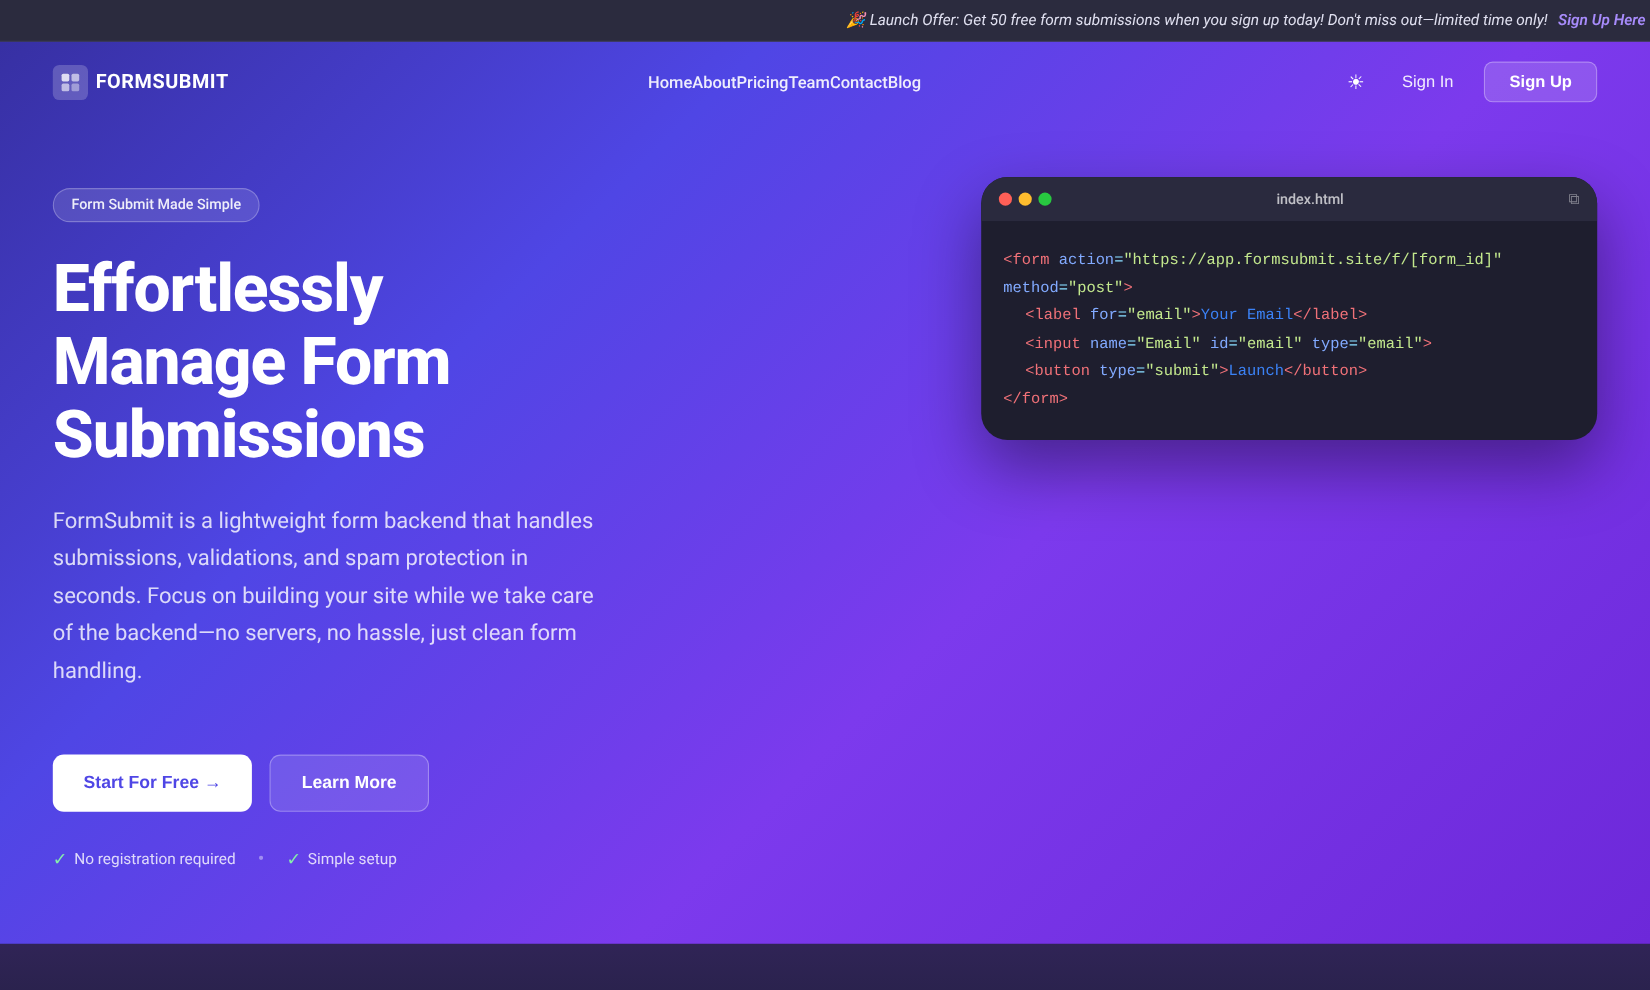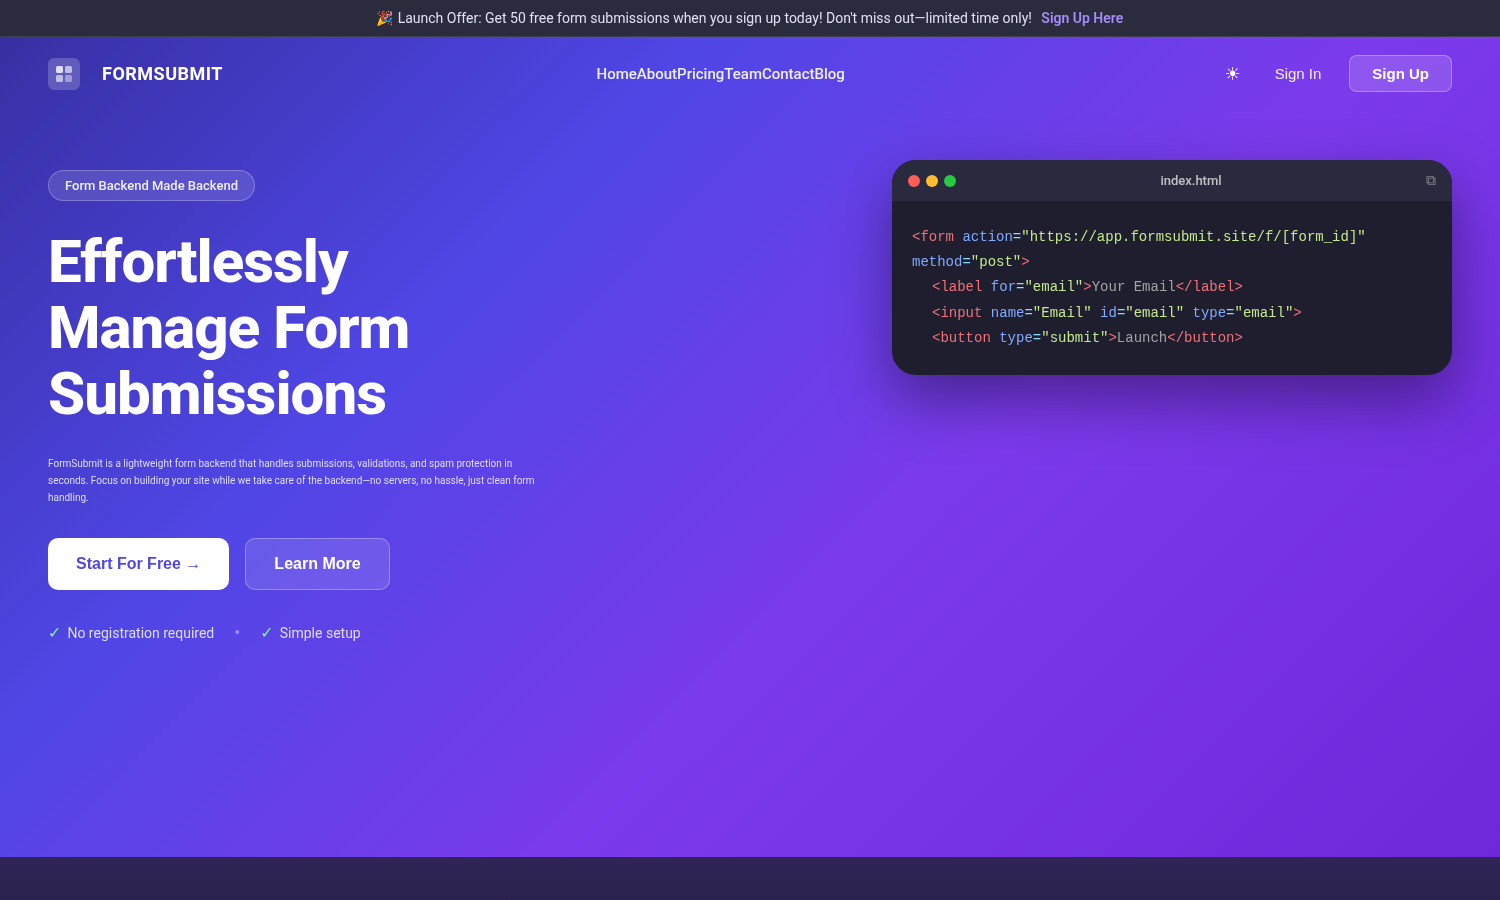--- a/index.html
+++ b/index.html
@@ -8,25 +8,26 @@
       font-family: -apple-system, BlinkMacSystemFont, 'Segoe UI', Roboto, sans-serif;
       background: #1a1a2e;
       color: #fff;
       min-height: 900px;
       overflow-x: hidden;
     }
 
     
     .announcement-bar {
       background: rgba(255,255,255,0.08);
-      text-align: center;
-      padding: 10px 36px;
+      text-align: right;
+      padding: 10px 4px;
       font-size: 14px;
       color: #e0e0f0;
       border-bottom: 1px solid rgba(255,255,255,0.1);
+      font-style: italic;
     }
     .announcement-bar a {
       color: #a78bfa;
       font-weight: 600;
       text-decoration: none;
       margin-left: 6px;
     }
 
     
     .hero-wrapper {
@@ -41,21 +42,21 @@
       align-items: center;
       justify-content: space-between;
       padding: 18px 48px;
       position: relative;
       z-index: 10;
     }
 
     .logo {
       display: flex;
       align-items: center;
-      gap: 22px;
+      gap: 7px;
       text-decoration: none;
     }
     .logo-icon {
       width: 32px;
       height: 32px;
       background: rgba(255,255,255,0.2);
       border-radius: 6px;
       display: flex;
       align-items: center;
       justify-content: center;
@@ -148,24 +149,24 @@
     .hero-title {
       font-size: 60px;
       font-weight: 800;
       line-height: 1.1;
       color: #fff;
       margin-bottom: 28px;
       letter-spacing: -1px;
     }
 
     .hero-desc {
-      font-size: 10px;
+      font-size: 20px;
       color: rgba(255,255,255,0.8);
       line-height: 1.7;
-      margin-bottom: 32px;
+      margin-bottom: 60px;
       max-width: 500px;
     }
 
     .hero-buttons {
       display: flex;
       gap: 16px;
       margin-bottom: 32px;
     }
 
     .btn-primary {
@@ -267,21 +268,21 @@
       line-height: 1.8;
     }
 
     .code-line {
       display: block;
     }
     .c-tag { color: #f07178; }
     .c-attr { color: #82aaff; }
     .c-eq { color: #89ddff; }
     .c-str { color: #c3e88d; }
-    .c-text { color: #a3a3a3; }
+    .c-text { color: #3b82f6; }
 
     .indent-1 { padding-left: 20px; }
 
     .code-footer {
       background: #2a2a3e;
       padding: 14px 20px;
       display: flex;
       align-items: center;
       justify-content: space-between;
       font-size: 13px;
@@ -348,21 +349,21 @@
         <span>☀</span>
       </button>
       <button class="btn-signin">Sign In</button>
       <button class="btn-signup">Sign Up</button>
     </div>
   </nav>
 
   <div class="hero-content">
 
     <div class="hero-left">
-      <span class="badge">Form Backend Made Backend</span>
+      <span class="badge">Form Submit Made Simple</span>
 
       <h1 class="hero-title">
         Effortlessly<br>Manage Form<br>Submissions
       </h1>
 
       <p class="hero-desc">FormSubmit is a lightweight form backend that handles submissions, validations, and spam protection in seconds. Focus on building your site while we take care of the backend—no servers, no hassle, just clean form handling.</p>
 
       <div class="hero-buttons">
         <button class="btn-primary">Start For Free →</button>
         <button class="btn-secondary">Learn More</button>
@@ -412,20 +413,23 @@
             <span class="c-attr"> name</span><span class="c-eq">=</span><span class="c-str">"Email"</span>
             <span class="c-attr"> id</span><span class="c-eq">=</span><span class="c-str">"email"</span>
             <span class="c-attr"> type</span><span class="c-eq">=</span><span class="c-str">"email"</span><span class="c-tag">&gt;</span>
           </span>
 
           <span class="code-line indent-1">
             <span class="c-tag">&lt;button</span>
             <span class="c-attr"> type</span><span class="c-eq">=</span><span class="c-str">"submit"</span><span class="c-tag">&gt;</span><span class="c-text">Launch</span><span class="c-tag">&lt;/button&gt;</span>
           </span>
 
+          <span class="code-line">
+            <span class="c-tag">&lt;/form&gt;</span>
+          </span>
         </div>
 
 
       </div>
     </div>
 
   </div>
 
 </div>
 

